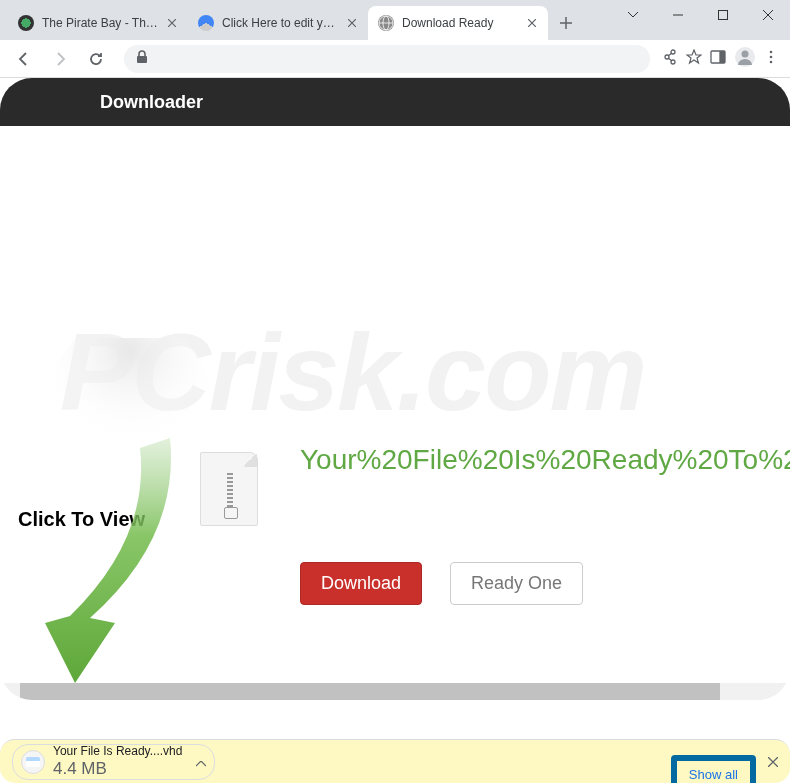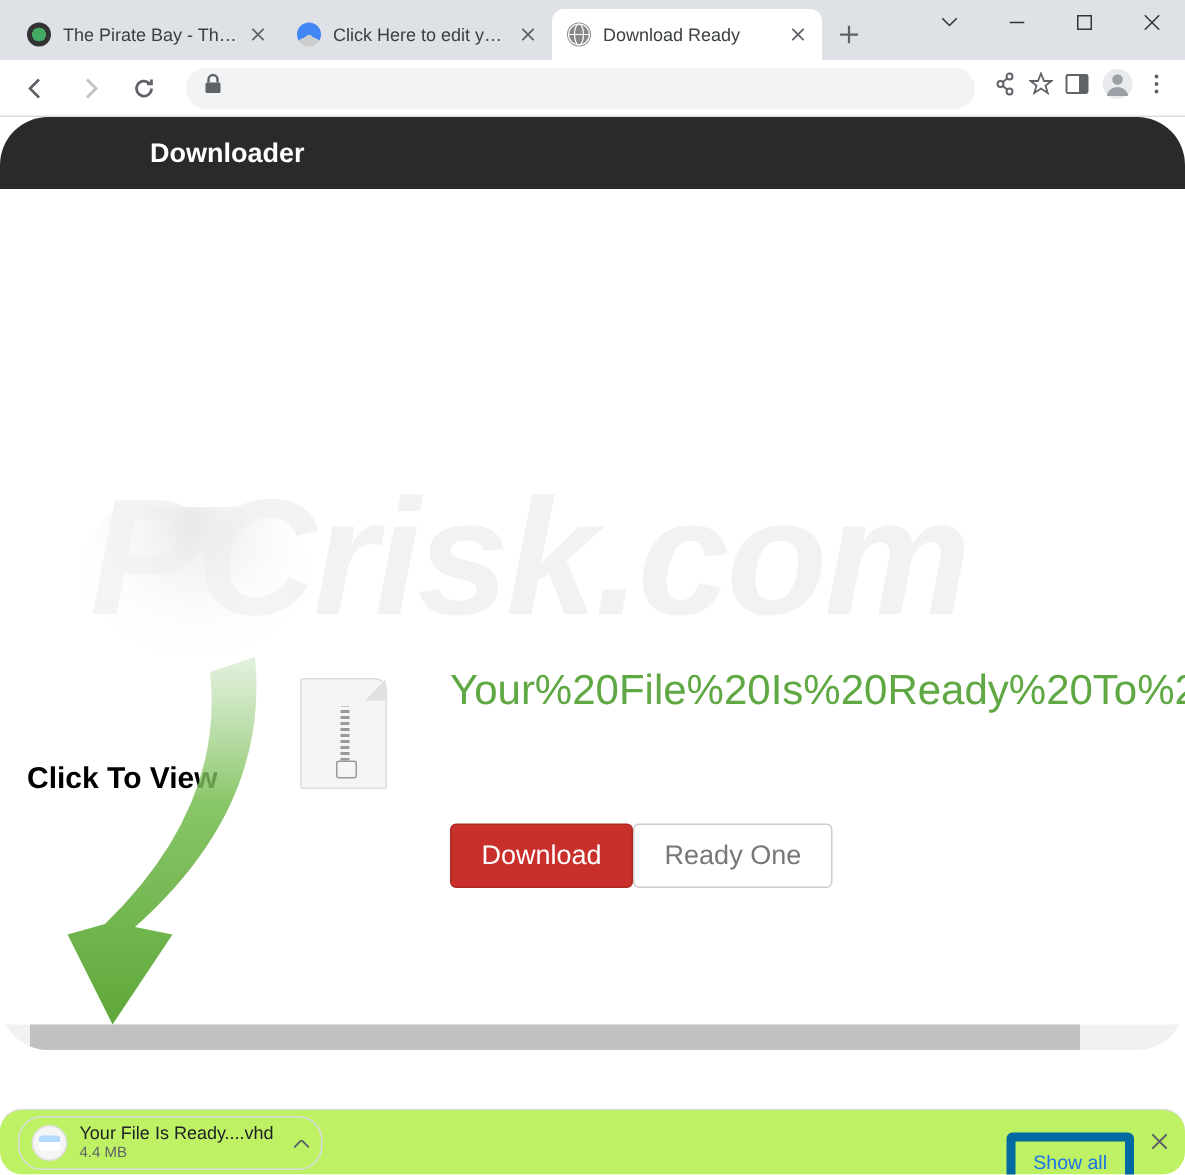--- a/index.html
+++ b/index.html
@@ -33,41 +33,41 @@
 
 .content-area { position: relative; z-index: 1; }
 
 .file-icon { position: absolute; top: 326px; left: 200px; width: 58px; height: 74px; background: #f5f5f5; border: 1px solid #ddd; border-radius: 2px 8px 2px 2px; }
 .file-icon::before { content: ''; position: absolute; top: 0; right: 0; width: 14px; height: 14px; background: linear-gradient(135deg, transparent 50%, #e0e0e0 50%); }
 .zipper { position: absolute; top: 18px; left: 26px; width: 6px; height: 36px; background: repeating-linear-gradient(0deg, #999 0, #999 2px, transparent 2px, transparent 4px); }
 .zipper::after { content: ''; position: absolute; top: 36px; left: -3px; width: 12px; height: 10px; border: 1px solid #999; border-radius: 2px; }
 
 .file-text { position: absolute; top: 318px; left: 300px; font-size: 28px; color: #5fa843; white-space: nowrap; }
 
-.btn-row { position: absolute; top: 423px; left: 300px; display: flex; gap: 0; }
+.btn-row { position: absolute; top: 436px; left: 300px; display: flex; gap: 28px; }
 .btn { padding: 10px 20px; font-size: 18px; border-radius: 4px; border: 1px solid; cursor: pointer; }
 .btn-dl { background: #c9302c; color: #fff; border-color: #ac2925; }
 .btn-step { background: #fff; color: #777; border-color: #ccc; }
 
 .click-label { position: absolute; top: 430px; left: 18px; font-weight: bold; font-size: 20px; color: #000; }
 
 .arrow-svg { position: absolute; top: 260px; left: 20px; z-index: 2; }
 
 
 .hscroll { position: absolute; bottom: 0; left: 0; right: 0; height: 17px; background: #f1f1f1; display: flex; }
 .hscroll .thumb { height: 17px; background: #c1c1c1; width: 700px; margin-left: 20px; }
 
 
-.downloads-bar { position: absolute; bottom: 0; left: 0; right: 0; height: 44px; background: #bef264; border-top: 1px solid #dadce0; display: flex; align-items: center; padding: 0 12px; border-radius: 15px; }
+.downloads-bar { position: absolute; bottom: 0; left: 0; right: 0; height: 44px; background: #fef9c3; border-top: 1px solid #dadce0; display: flex; align-items: center; padding: 0 12px; border-radius: 15px; }
 .dl-item { display: flex; align-items: center; border: 1px solid #dadce0; border-radius: 16px; padding: 4px 8px; height: 36px; }
 .dl-icon { width: 24px; height: 24px; background: #f5f5f5; border: 1px solid #ddd; border-radius: 50%; margin-right: 8px; display: flex; align-items: center; justify-content: center; }
 .dl-icon-inner { width: 14px; height: 10px; background: linear-gradient(180deg, #b3d9ff 40%, #fff 40%); border-radius: 2px; }
 .dl-text { display: flex; flex-direction: column; line-height: 1.2; }
 .dl-name { font-size: 12px; color: #202124; }
-.dl-size { font-size: 10px; color: #5f6368; }
+.dl-size { font-size: 17px; color: #5f6368; }
 .dl-chevron { margin-left: 14px; }
 .dl-right { margin-left: auto; display: flex; align-items: center; gap: 12px; }
 .show-all { color: #1a73e8; font-size: 13px; border: 6px solid #0369a1; padding: 6px 12px; border-radius: 4px; margin-top: 26px; }
 </style>
 </head>
 <body>
 
 <div class="titlebar">
   <div class="tabs-row">
     <div class="tab">

